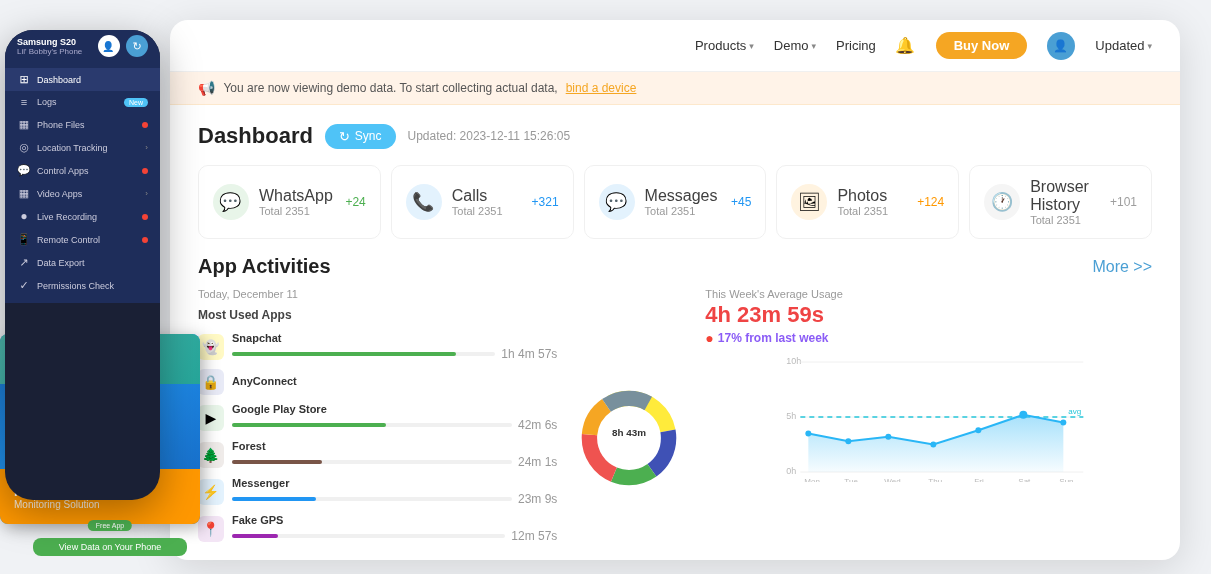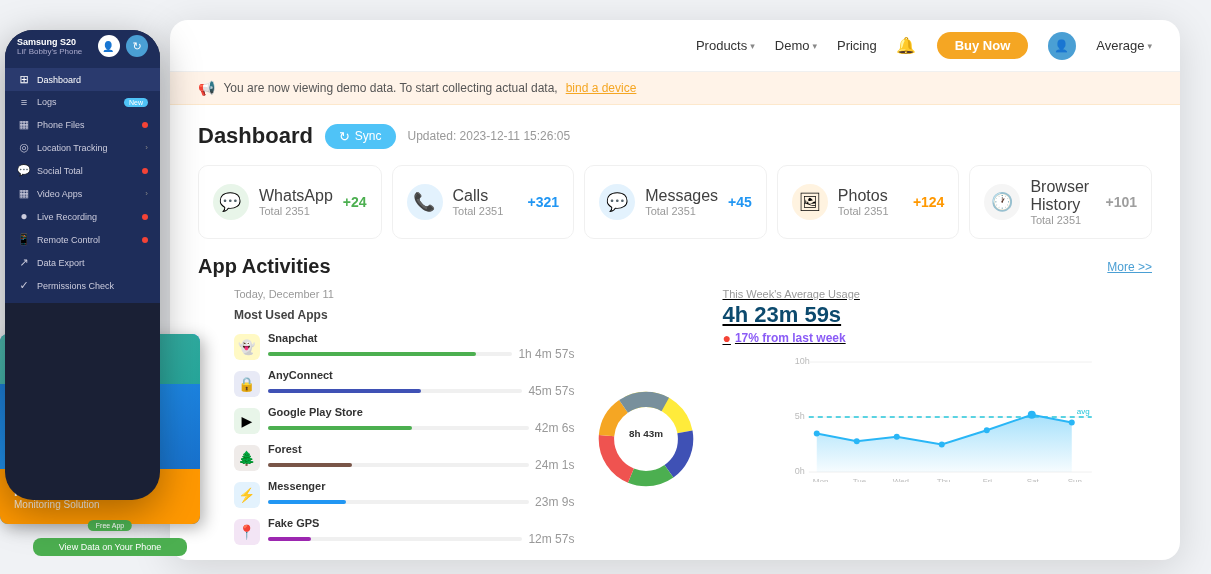--- a/index.html
+++ b/index.html
@@ -94,37 +94,37 @@
       display: flex; align-items: center; gap: 10px;
     }
     .stat-icon-wrap {
       width: 36px; height: 36px; border-radius: 50%;
       display: flex; align-items: center; justify-content: center;
       font-size: 18px; flex-shrink: 0;
     }
     .stat-info { flex: 1; }
     .stat-name { font-size: 16px; color: #404040; font-weight: 500; }
     .stat-total { font-size: 11px; color: #999; }
-    .stat-delta { font-size: 14px; font-weight: 700; margin-left: auto; }
+    .stat-delta { font-size: 12px; font-weight: 400; margin-left: auto; }
     .delta-green { color: #4caf50; }
     .delta-blue { color: #2196f3; }
     .delta-orange { color: #ff9800; }
     .delta-gray { color: #9e9e9e; }
 
     
     .activities-section { display: flex; gap: 16px; }
-    .activities-left { flex: 1.1; margin-left: 36px; }
-    .activities-right { flex: 1; text-decoration: underline; }
+    .activities-left { flex: 1.1; }
+    .activities-right { flex: 1; }
 
     .section-header {
       display: flex; justify-content: space-between; align-items: center;
       margin-bottom: 10px;
     }
     .section-title { font-size: 20px; font-weight: 600; color: #222; }
-    .more-link { font-size: 12px; color: #4a9fd4; cursor: pointer; text-decoration: underline; }
+    .more-link { font-size: 16px; color: #4a9fd4; cursor: pointer; }
 
     .date-label { font-size: 11px; color: #999; margin-bottom: 8px; }
     .apps-title { font-size: 12px; font-weight: 600; color: #444; margin-bottom: 10px; }
 
     
     .app-list { display: flex; flex-direction: column; gap: 8px; }
     .app-item { display: flex; align-items: center; gap: 8px; }
     .app-icon-box {
       width: 26px; height: 26px; border-radius: 6px;
       display: flex; align-items: center; justify-content: center;
@@ -139,21 +139,21 @@
 
     
     .chart-center {
       display: flex; align-items: center; justify-content: center;
       margin: 8px 0;
     }
 
     
     .week-header { margin-bottom: 6px; }
     .week-subtitle { font-size: 11px; color: #999; }
-    .week-time { font-size: 22px; font-weight: 700; color: #0c4a6e; margin: 2px 0; }
+    .week-time { font-size: 22px; font-weight: 700; color: #ef4444; margin: 2px 0; }
     .week-delta { font-size: 12px; color: #f44336; display: flex; align-items: center; gap: 4px; }
     .week-delta span { color: #8b5cf6; font-weight: 600; }
 
     .line-chart-wrap { position: relative; width: 100%; height: 130px; }
     .line-chart-wrap svg { width: 100%; height: 100%; }
 
     
     .phone-overlay {
       position: absolute;
       top: 30px; left: 5px;
@@ -316,21 +316,21 @@
       <div class="phone-nav-item">
         <div class="pni-left">
             <span class="phone-nav-icon">◎</span>
             <span>Location Tracking</span>
           </div>
         <span class="phone-nav-chevron">›</span>
       </div>
       <div class="phone-nav-item">
         <div class="pni-left">
             <span class="phone-nav-icon">💬</span>
-            <span>Social Total</span>
+            <span>Control Apps</span>
           </div>
         <span class="phone-nav-dot"></span>
       </div>
       <div class="phone-nav-item">
         <div class="pni-left">
             <span class="phone-nav-icon">▦</span>
             <span>Video Apps</span>
           </div>
         <span class="phone-nav-chevron">›</span>
       </div>
@@ -403,21 +403,21 @@
         <span class="chevron">▾</span>
       </div>
       <div class="nav-link">
         <span>Pricing</span>
       </div>
     </div>
     <div class="nav-icon">🔔</div>
     <button class="btn-buy">Buy Now</button>
     <div class="avatar-circle">👤</div>
     <div class="nav-link lang">
-      <span>Average</span>
+      <span>Updated</span>
       <span class="chevron">▾</span>
     </div>
   </div>
 
   <div class="alert-banner">
     <span class="alert-icon">📢</span>
     <span>You are now viewing demo data. To start collecting actual data,</span>
     <span class="alert-link">bind a device</span>
   </div>
 
@@ -503,26 +503,20 @@
                     </div>
                     <span class="app-time">1h 4m 57s</span>
                   </div>
                 </div>
               </div>
 
               <div class="app-item">
                 <div class="app-icon-box" style="background:#e8eaf6;">🔒</div>
                 <div class="app-details">
                   <div class="app-name">AnyConnect</div>
-                  <div class="app-bar-wrap">
-                    <div class="app-bar-bg">
-                      <div class="app-bar-fill" style="width:60%;background:#3f51b5;"></div>
-                    </div>
-                    <span class="app-time">45m 57s</span>
-                  </div>
                 </div>
               </div>
 
               <div class="app-item">
                 <div class="app-icon-box" style="background:#e8f5e9;">▶</div>
                 <div class="app-details">
                   <div class="app-name">Google Play Store</div>
                   <div class="app-bar-wrap">
                     <div class="app-bar-bg">
                       <div class="app-bar-fill" style="width:55%;background:#4caf50;"></div>

